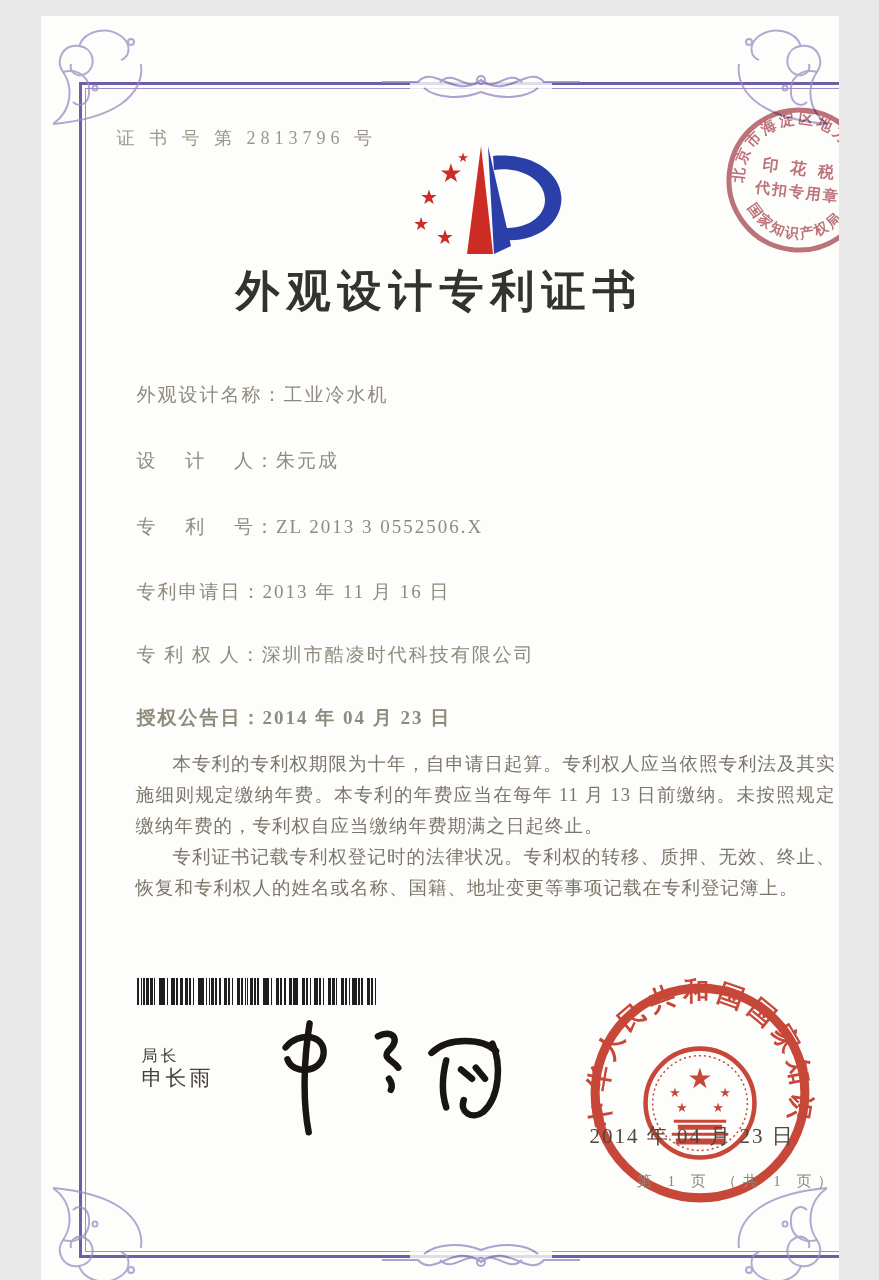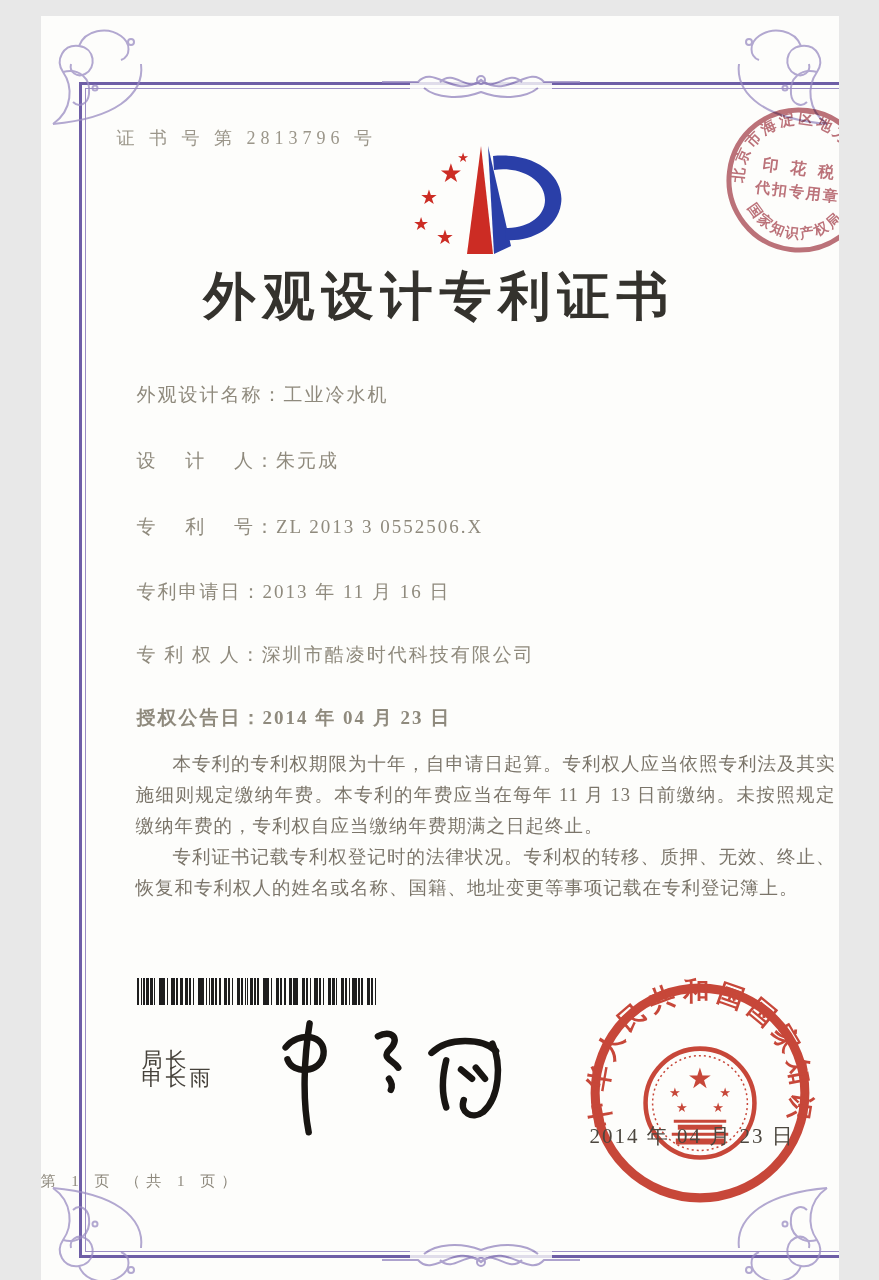--- a/index.html
+++ b/index.html
@@ -28,21 +28,21 @@
   #medallion-top{top:38px;}
   #medallion-bottom{top:1216px;transform:scaleY(-1);}
   
   #cert-no{
     position:absolute;left:76px;top:110px;
     font-size:18px;letter-spacing:5px;color:#9b968a;
   }
   #logo{position:absolute;left:352px;top:126px;width:184px;height:118px;}
   #doc-title{
     position:absolute;left:0;top:246px;width:100%;
-    text-align:center;font-size:52px;font-weight:bold;
+    text-align:center;font-size:44px;font-weight:bold;
     letter-spacing:7px;color:#34322d;
   }
   
   .field{
     position:absolute;left:96px;width:700px;
     font-size:19px;letter-spacing:2px;color:#8f8a7d;
   }
   .field .val{color:#8f8a7d;}
   #field-0{top:366px;}
   #field-1{top:432px;}
@@ -58,35 +58,35 @@
   }
   #body-text p{margin:0;text-indent:2em;}
   
   #barcode{
     position:absolute;left:96px;top:962px;width:241px;height:27px;
     background-image:
       repeating-linear-gradient(90deg,#1e1e1e 0,#1e1e1e 2px,transparent 2px,transparent 4px,#1e1e1e 4px,#1e1e1e 5px,transparent 5px,transparent 9px,#1e1e1e 9px,#1e1e1e 12px,transparent 12px,transparent 13px),
       repeating-linear-gradient(90deg,transparent 0,transparent 6px,#1e1e1e 6px,#1e1e1e 8px,transparent 8px,transparent 15px,#1e1e1e 15px,#1e1e1e 16px,transparent 16px,transparent 19px);
   }
   
-  #director-title{position:absolute;left:101px;top:1030px;font-size:21px;letter-spacing:3px;color:#46423b;}
+  #director-title{position:absolute;left:101px;top:1030px;font-size:16px;letter-spacing:3px;color:#46423b;}
   #director-name{position:absolute;left:101px;top:1048px;font-size:21px;letter-spacing:3px;color:#46423b;}
   #signature{position:absolute;left:205px;top:1000px;width:286px;height:120px;}
   
   #official-seal{position:absolute;left:538px;top:956px;width:242px;height:242px;opacity:.93;mix-blend-mode:multiply;}
   #seal-date{
     position:absolute;left:549px;top:1106px;
     font-size:21px;letter-spacing:2px;color:#4c473f;
     z-index:5;
   }
   
   #tax-stamp{position:absolute;left:678px;top:84px;width:160px;height:160px;transform:rotate(7deg);opacity:.85;mix-blend-mode:multiply;}
   
   #page-footer{
-    position:absolute;left:0;top:1156px;width:100%;text-align:left;
+    position:absolute;left:0;top:1156px;width:100%;text-align:right;
     font-size:15px;letter-spacing:6px;color:#8d887c;
   }
   svg text{font-family:"Liberation Serif","DejaVu Serif",serif;}
 </style>
 </head>
 <body>
 
 <div id="page">
 
   <svg width="0" height="0" style="position:absolute" aria-hidden="true">

